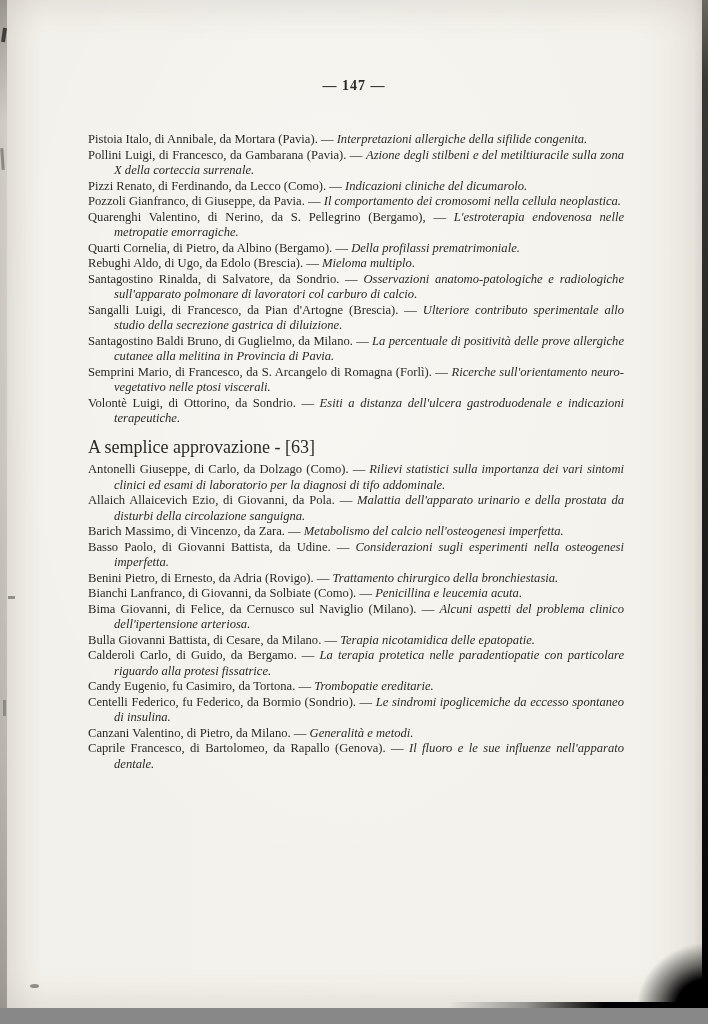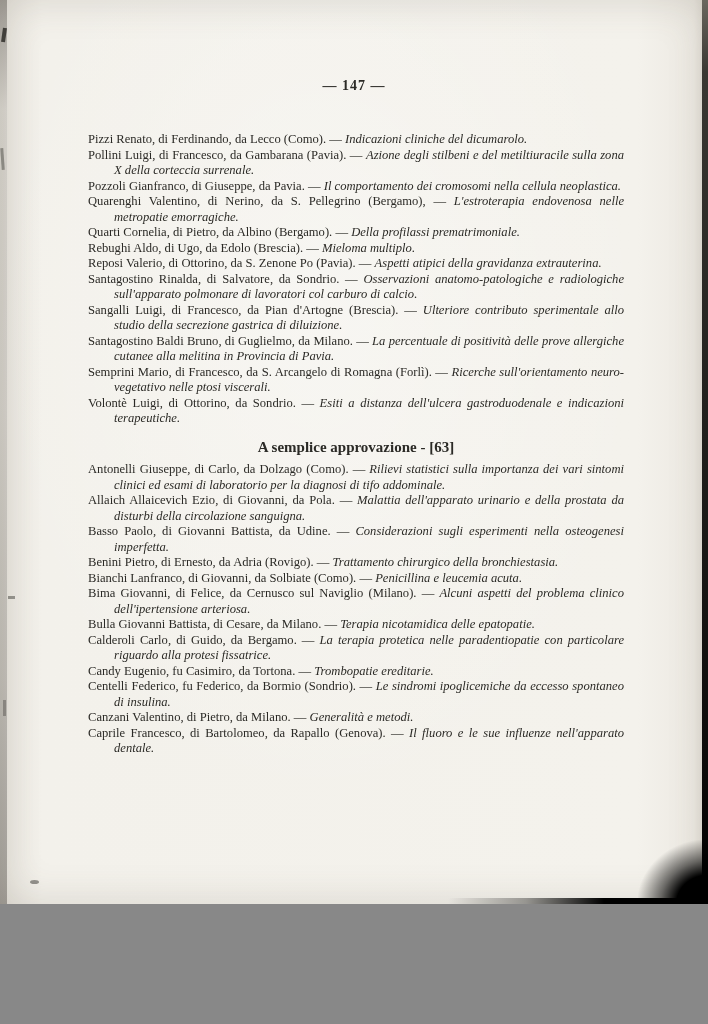--- a/index.html
+++ b/index.html
@@ -3,21 +3,21 @@
 <meta charset="utf-8">
 <style>
   html, body {
     margin: 0;
     padding: 0;
     background: #888;
   }
   .page {
     position: relative;
     width: 708px;
-    height: 904px;
+    height: 1008px;
     margin: 0 auto;
     background:
       radial-gradient(ellipse at 45% 35%, rgba(255,255,255,0.35), rgba(0,0,0,0) 60%),
       linear-gradient(to right, #e8e5de 0%, #f3f1eb 6%, #f4f2ec 90%, #ece9e2 98%, #dcd8d0 100%),
       #f3f1eb;
     box-shadow: inset 0 0 40px rgba(90,80,60,0.18);
     overflow: hidden;
     font-family: "Liberation Serif", "DejaVu Serif", serif;
     color: #2b2a26;
   }
@@ -36,23 +36,22 @@
   }
   p.entry {
     margin: 0;
     padding-left: 26px;
     text-indent: -26px;
   }
   .entry-title {
     font-style: italic;
   }
   .section-heading {
-    text-align: center;
-    font-weight: 700;
-    font-size: 15px;
+    font-weight: 400;
+    font-size: 18px;
     margin: 13px 0 7px 0;
     text-indent: 0;
   }
   
   .edge-left {
     position: absolute; left: 0; top: 0; width: 7px; height: 100%;
     background: linear-gradient(to bottom,
       rgba(40,35,30,0.35) 0%, rgba(40,35,30,0.08) 12%,
       rgba(40,35,30,0.10) 45%, rgba(40,35,30,0.20) 75%, rgba(40,35,30,0.35) 100%);
     pointer-events: none;
@@ -79,35 +78,36 @@
   .speck-4 { left: 30px; bottom: 20px; width: 9px; height: 4px; border-radius: 50%; opacity: .6; }
   .speck-5 { left: 3px; top: 700px; width: 3px; height: 16px; opacity: .4; }
 </style>
 </head>
 <body>
 
 <div class="page">
   <div class="page-number">— 147 —</div>
 
   <div class="content">
+      <p class="entry"><span class="entry-head">Pistoia Italo, di Annibale, da Mortara (Pavia). — </span><span class="entry-title">Interpretazioni allergiche della sifilide congenita.</span></p>
+      <p class="entry"><span class="entry-head">Pollini Luigi, di Francesco, da Gambarana (Pavia). — </span><span class="entry-title">Azione degli stilbeni e del metiltiuracile sulla zona X della corteccia surrenale.</span></p>
       <p class="entry"><span class="entry-head">Pizzi Renato, di Ferdinando, da Lecco (Como). — </span><span class="entry-title">Indicazioni cliniche del dicumarolo.</span></p>
-      <p class="entry"><span class="entry-head">Pollini Luigi, di Francesco, da Gambarana (Pavia). — </span><span class="entry-title">Azione degli stilbeni e del metiltiuracile sulla zona X della corteccia surrenale.</span></p>
       <p class="entry"><span class="entry-head">Pozzoli Gianfranco, di Giuseppe, da Pavia. — </span><span class="entry-title">Il comportamento dei cromosomi nella cellula neoplastica.</span></p>
       <p class="entry"><span class="entry-head">Quarenghi Valentino, di Nerino, da S. Pellegrino (Bergamo), — </span><span class="entry-title">L'estroterapia endovenosa nelle metropatie emorragiche.</span></p>
       <p class="entry"><span class="entry-head">Quarti Cornelia, di Pietro, da Albino (Bergamo). — </span><span class="entry-title">Della profilassi prematrimoniale.</span></p>
       <p class="entry"><span class="entry-head">Rebughi Aldo, di Ugo, da Edolo (Brescia). — </span><span class="entry-title">Mieloma multiplo.</span></p>
-      <p class="entry"><span class="entry-head">Reposi Valerio, di Ottorino, da S. Zenone Po (Pavia). — </span><span class="entry-title">Aspetti atipici della gravidanza extrauterina.</span></p>
       <p class="entry"><span class="entry-head">Santagostino Rinalda, di Salvatore, da Sondrio. — </span><span class="entry-title">Osservazioni anatomo-patologiche e radiologiche sull'apparato polmonare di lavoratori col carburo di calcio.</span></p>
       <p class="entry"><span class="entry-head">Sangalli Luigi, di Francesco, da Pian d'Artogne (Brescia). — </span><span class="entry-title">Ulteriore contributo sperimentale allo studio della secrezione gastrica di diluizione.</span></p>
       <p class="entry"><span class="entry-head">Santagostino Baldi Bruno, di Guglielmo, da Milano. — </span><span class="entry-title">La percentuale di positività delle prove allergiche cutanee alla melitina in Provincia di Pavia.</span></p>
       <p class="entry"><span class="entry-head">Semprini Mario, di Francesco, da S. Arcangelo di Romagna (Forlì). — </span><span class="entry-title">Ricerche sull'orientamento neuro-vegetativo nelle ptosi viscerali.</span></p>
       <p class="entry"><span class="entry-head">Volontè Luigi, di Ottorino, da Sondrio. — </span><span class="entry-title">Esiti a distanza dell'ulcera gastroduodenale e indicazioni terapeutiche.</span></p>
       <div class="section-heading">A semplice approvazione - [63]</div>
       <p class="entry"><span class="entry-head">Antonelli Giuseppe, di Carlo, da Dolzago (Como). — </span><span class="entry-title">Rilievi statistici sulla importanza dei vari sintomi clinici ed esami di laboratorio per la diagnosi di tifo addominale.</span></p>
       <p class="entry"><span class="entry-head">Allaich Allaicevich Ezio, di Giovanni, da Pola. — </span><span class="entry-title">Malattia dell'apparato urinario e della prostata da disturbi della circolazione sanguigna.</span></p>
+      <p class="entry"><span class="entry-head">Barich Massimo, di Vincenzo, da Zara. — </span><span class="entry-title">Metabolismo del calcio nell'osteogenesi imperfetta.</span></p>
       <p class="entry"><span class="entry-head">Basso Paolo, di Giovanni Battista, da Udine. — </span><span class="entry-title">Considerazioni sugli esperimenti nella osteogenesi imperfetta.</span></p>
       <p class="entry"><span class="entry-head">Benini Pietro, di Ernesto, da Adria (Rovigo). — </span><span class="entry-title">Trattamento chirurgico della bronchiestasia.</span></p>
       <p class="entry"><span class="entry-head">Bianchi Lanfranco, di Giovanni, da Solbiate (Como). — </span><span class="entry-title">Penicillina e leucemia acuta.</span></p>
       <p class="entry"><span class="entry-head">Bima Giovanni, di Felice, da Cernusco sul Naviglio (Milano). — </span><span class="entry-title">Alcuni aspetti del problema clinico dell'ipertensione arteriosa.</span></p>
       <p class="entry"><span class="entry-head">Bulla Giovanni Battista, di Cesare, da Milano. — </span><span class="entry-title">Terapia nicotamidica delle epatopatie.</span></p>
       <p class="entry"><span class="entry-head">Calderoli Carlo, di Guido, da Bergamo. — </span><span class="entry-title">La terapia protetica nelle paradentiopatie con particolare riguardo alla protesi fissatrice.</span></p>
       <p class="entry"><span class="entry-head">Candy Eugenio, fu Casimiro, da Tortona. — </span><span class="entry-title">Trombopatie ereditarie.</span></p>
       <p class="entry"><span class="entry-head">Centelli Federico, fu Federico, da Bormio (Sondrio). — </span><span class="entry-title">Le sindromi ipoglicemiche da eccesso spontaneo di insulina.</span></p>
       <p class="entry"><span class="entry-head">Canzani Valentino, di Pietro, da Milano. — </span><span class="entry-title">Generalità e metodi.</span></p>
       <p class="entry"><span class="entry-head">Caprile Francesco, di Bartolomeo, da Rapallo (Genova). — </span><span class="entry-title">Il fluoro e le sue influenze nell'apparato dentale.</span></p>

